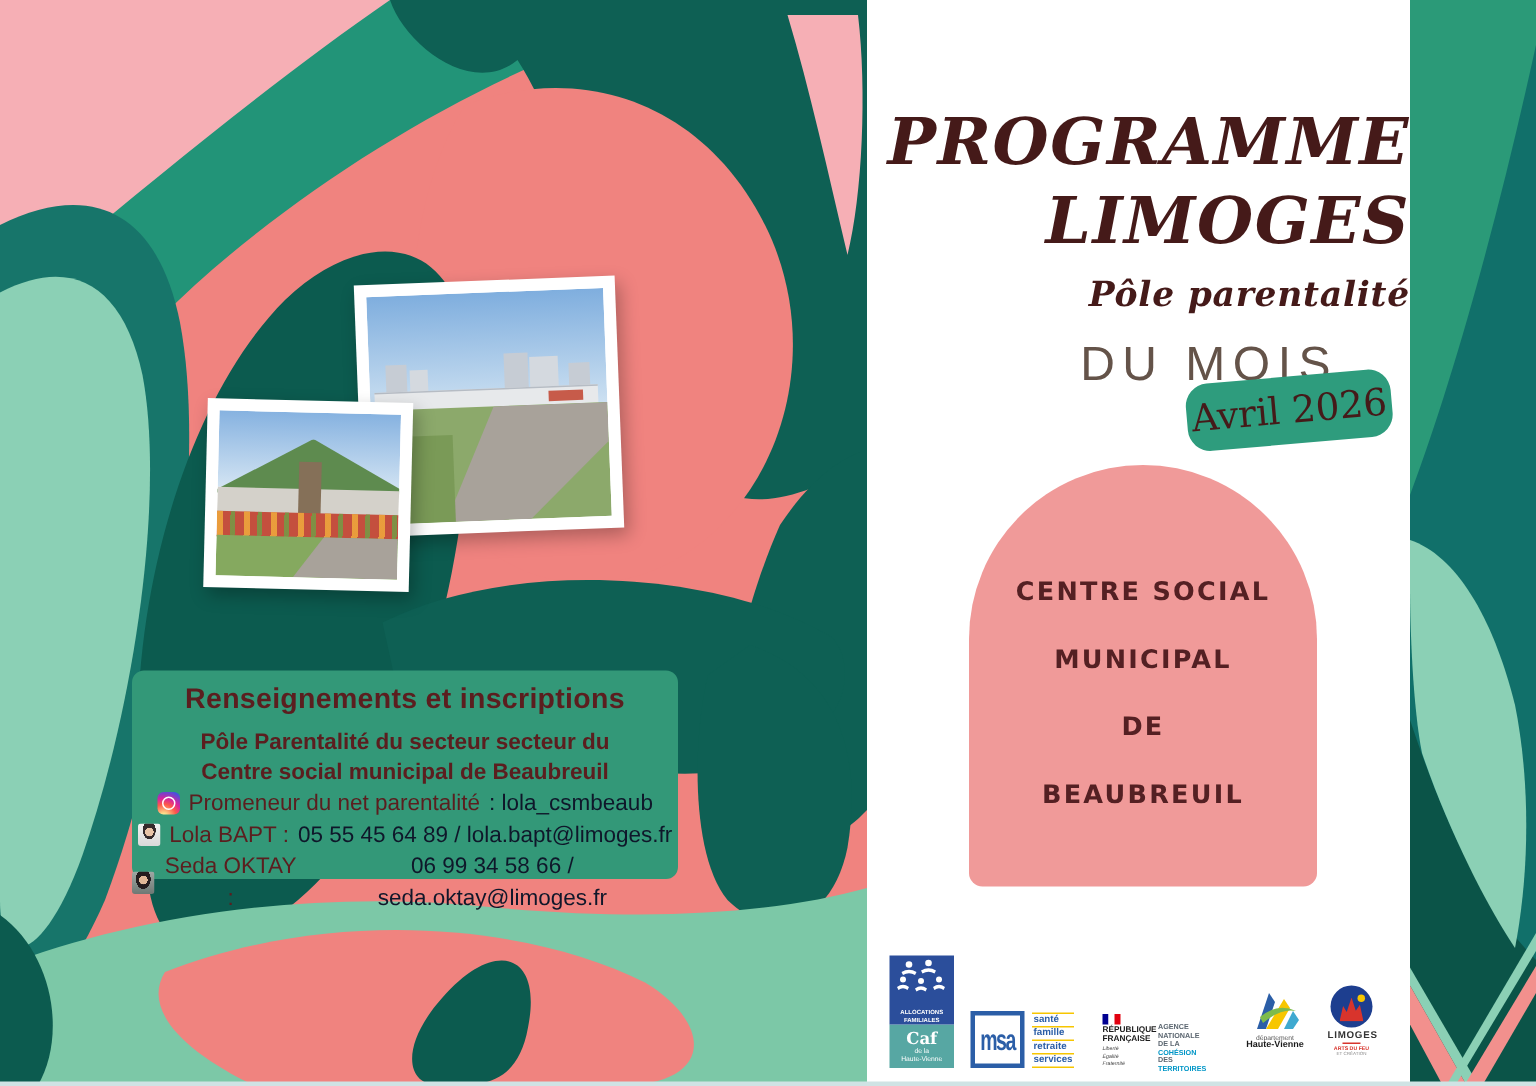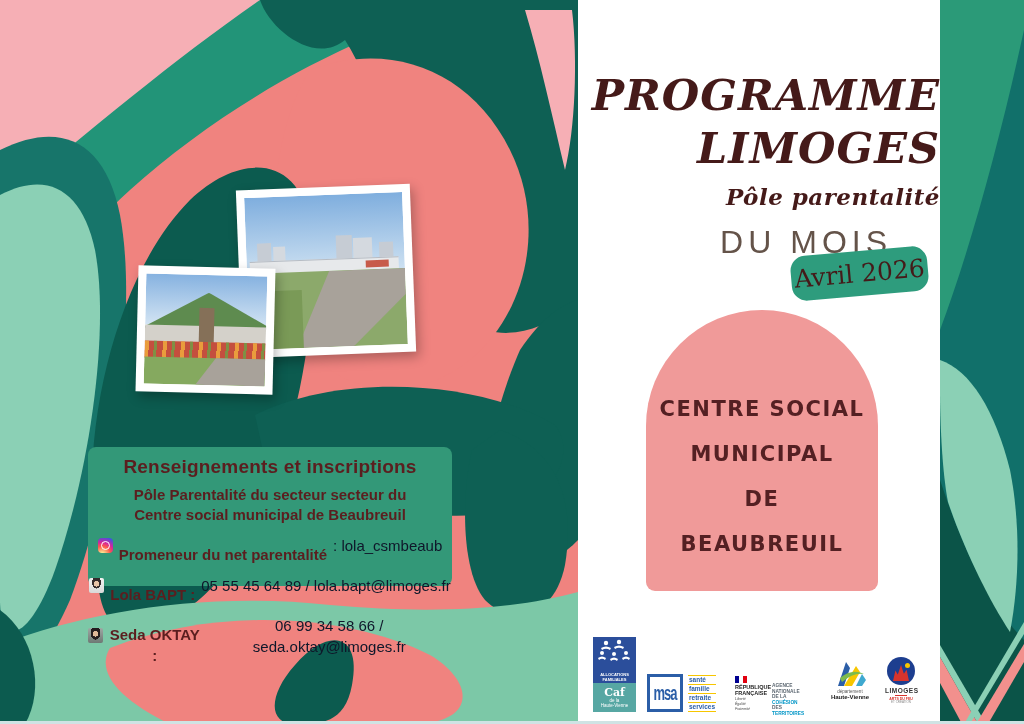--- a/index.html
+++ b/index.html
@@ -31,21 +31,21 @@
      background-image:repeating-linear-gradient(90deg,rgba(240,170,60,.85) 0 4px,rgba(196,79,62,0) 4px 9px,rgba(110,160,70,.8) 9px 12px,rgba(196,79,62,0) 12px 18px);}
   .ph2-grass{position:absolute;left:0;top:75%;right:0;bottom:0;background:#85A95F;}
   .ph2-path{position:absolute;left:30%;top:75%;right:0;bottom:0;background:#A8A29A;clip-path:polygon(18% 100%,42% 0,100% 0,100% 100%);}
 
   
   .info-box{left:88px;top:447px;width:364px;height:139px;background:#339878;border-radius:8px;color:#5B1E1F;text-align:center;font-family:"Liberation Sans","DejaVu Sans",sans-serif;}
   .info-title{font-size:19px;font-weight:bold;margin-top:9px;letter-spacing:.2px;}
   .info-line{font-size:15px;font-weight:bold;line-height:20px;}
   .info-line.first{margin-top:7px;}
   .info-row{display:flex;align-items:center;justify-content:center;gap:6px;font-size:15px;line-height:21px;}
-  .info-row .lbl{font-weight:bold;margin-top:19px;}
+  .info-row .lbl{font-weight:normal;}
   .info-row .val{font-weight:normal;color:#0f172a;text-align:center;}
   .insta-icon{width:15px;height:15px;border-radius:4px;flex:0 0 auto;position:relative;
      background:radial-gradient(circle at 28% 110%,#fdf497 6%,#fd5949 42%,#d6249f 62%,#285AEB 95%);}
   .insta-icon::after{content:"";position:absolute;left:3px;top:3px;width:7px;height:7px;border:1.5px solid #fff;border-radius:50%;}
   .mini-avatar{width:15px;height:15px;border-radius:2px;flex:0 0 auto;}
   .avatar-lola{background:
      radial-gradient(circle at 50% 38%,#E8C4A8 0 24%,transparent 25%),
      radial-gradient(ellipse at 50% 30%,#342A2C 0 40%,transparent 41%),
      linear-gradient(#F2F2F2,#D9D9D9);}
   .avatar-seda{background:
@@ -57,22 +57,22 @@
   .center-panel{left:578px;top:0;width:362px;height:724px;background:#fff;}
   .title-line{width:100%;text-align:right;font-family:"DejaVu Serif","Liberation Serif",serif;font-style:italic;font-weight:bold;color:#451A19;}
   .title-1{top:70px;font-size:43px;letter-spacing:1px;}
   .title-2{top:123px;font-size:43px;letter-spacing:1px;}
   .subtitle{top:183px;font-size:23px;letter-spacing:.5px;}
   .du-mois{top:224px;right:48px;font-size:32px;letter-spacing:5px;color:#645349;font-family:"Liberation Sans","DejaVu Sans",sans-serif;font-weight:400;}
   .month-badge{left:213px;top:251px;width:137px;height:45px;background:#2E9C7D;border-radius:15px;transform:rotate(-5deg);
      display:flex;align-items:center;justify-content:center;}
   .month-badge span{font-family:"DejaVu Serif","Liberation Serif",serif;font-size:25px;color:#451A19;}
   .arch{left:68px;top:310px;width:232px;height:281px;background:#F09A99;border-radius:116px 116px 9px 9px;}
-  .arch-text{position:absolute;left:0;right:0;top:77px;text-align:center;color:#542023;font-weight:bold;
-     font-size:21px;line-height:45px;letter-spacing:1.5px;font-family:"DejaVu Sans",sans-serif;}
+  .arch-text{position:absolute;left:0;right:0;top:63px;text-align:center;color:#542023;font-weight:bold;
+     font-size:17px;line-height:45px;letter-spacing:1.5px;font-family:"DejaVu Sans",sans-serif;}
 
   
   .logo{font-family:"Liberation Sans","DejaVu Sans",sans-serif;}
   .caf{left:593px;top:637px;width:43px;height:75px;text-align:center;}
   .caf-top{background:#2B4E9B;height:46px;color:#fff;position:relative;}
   .caf-top .caf-txt{position:absolute;bottom:1px;left:0;right:0;font-size:4px;font-weight:bold;line-height:4.5px;}
   .caf-bottom{background:#57A7A3;height:29px;color:#fff;}
   .caf-bottom .cafname{font-family:"DejaVu Serif",serif;font-size:11px;font-weight:bold;line-height:11px;padding-top:4px;}
   .caf-bottom .cafsub{font-size:4.5px;line-height:5px;}
   .msa{left:647px;top:674px;}

